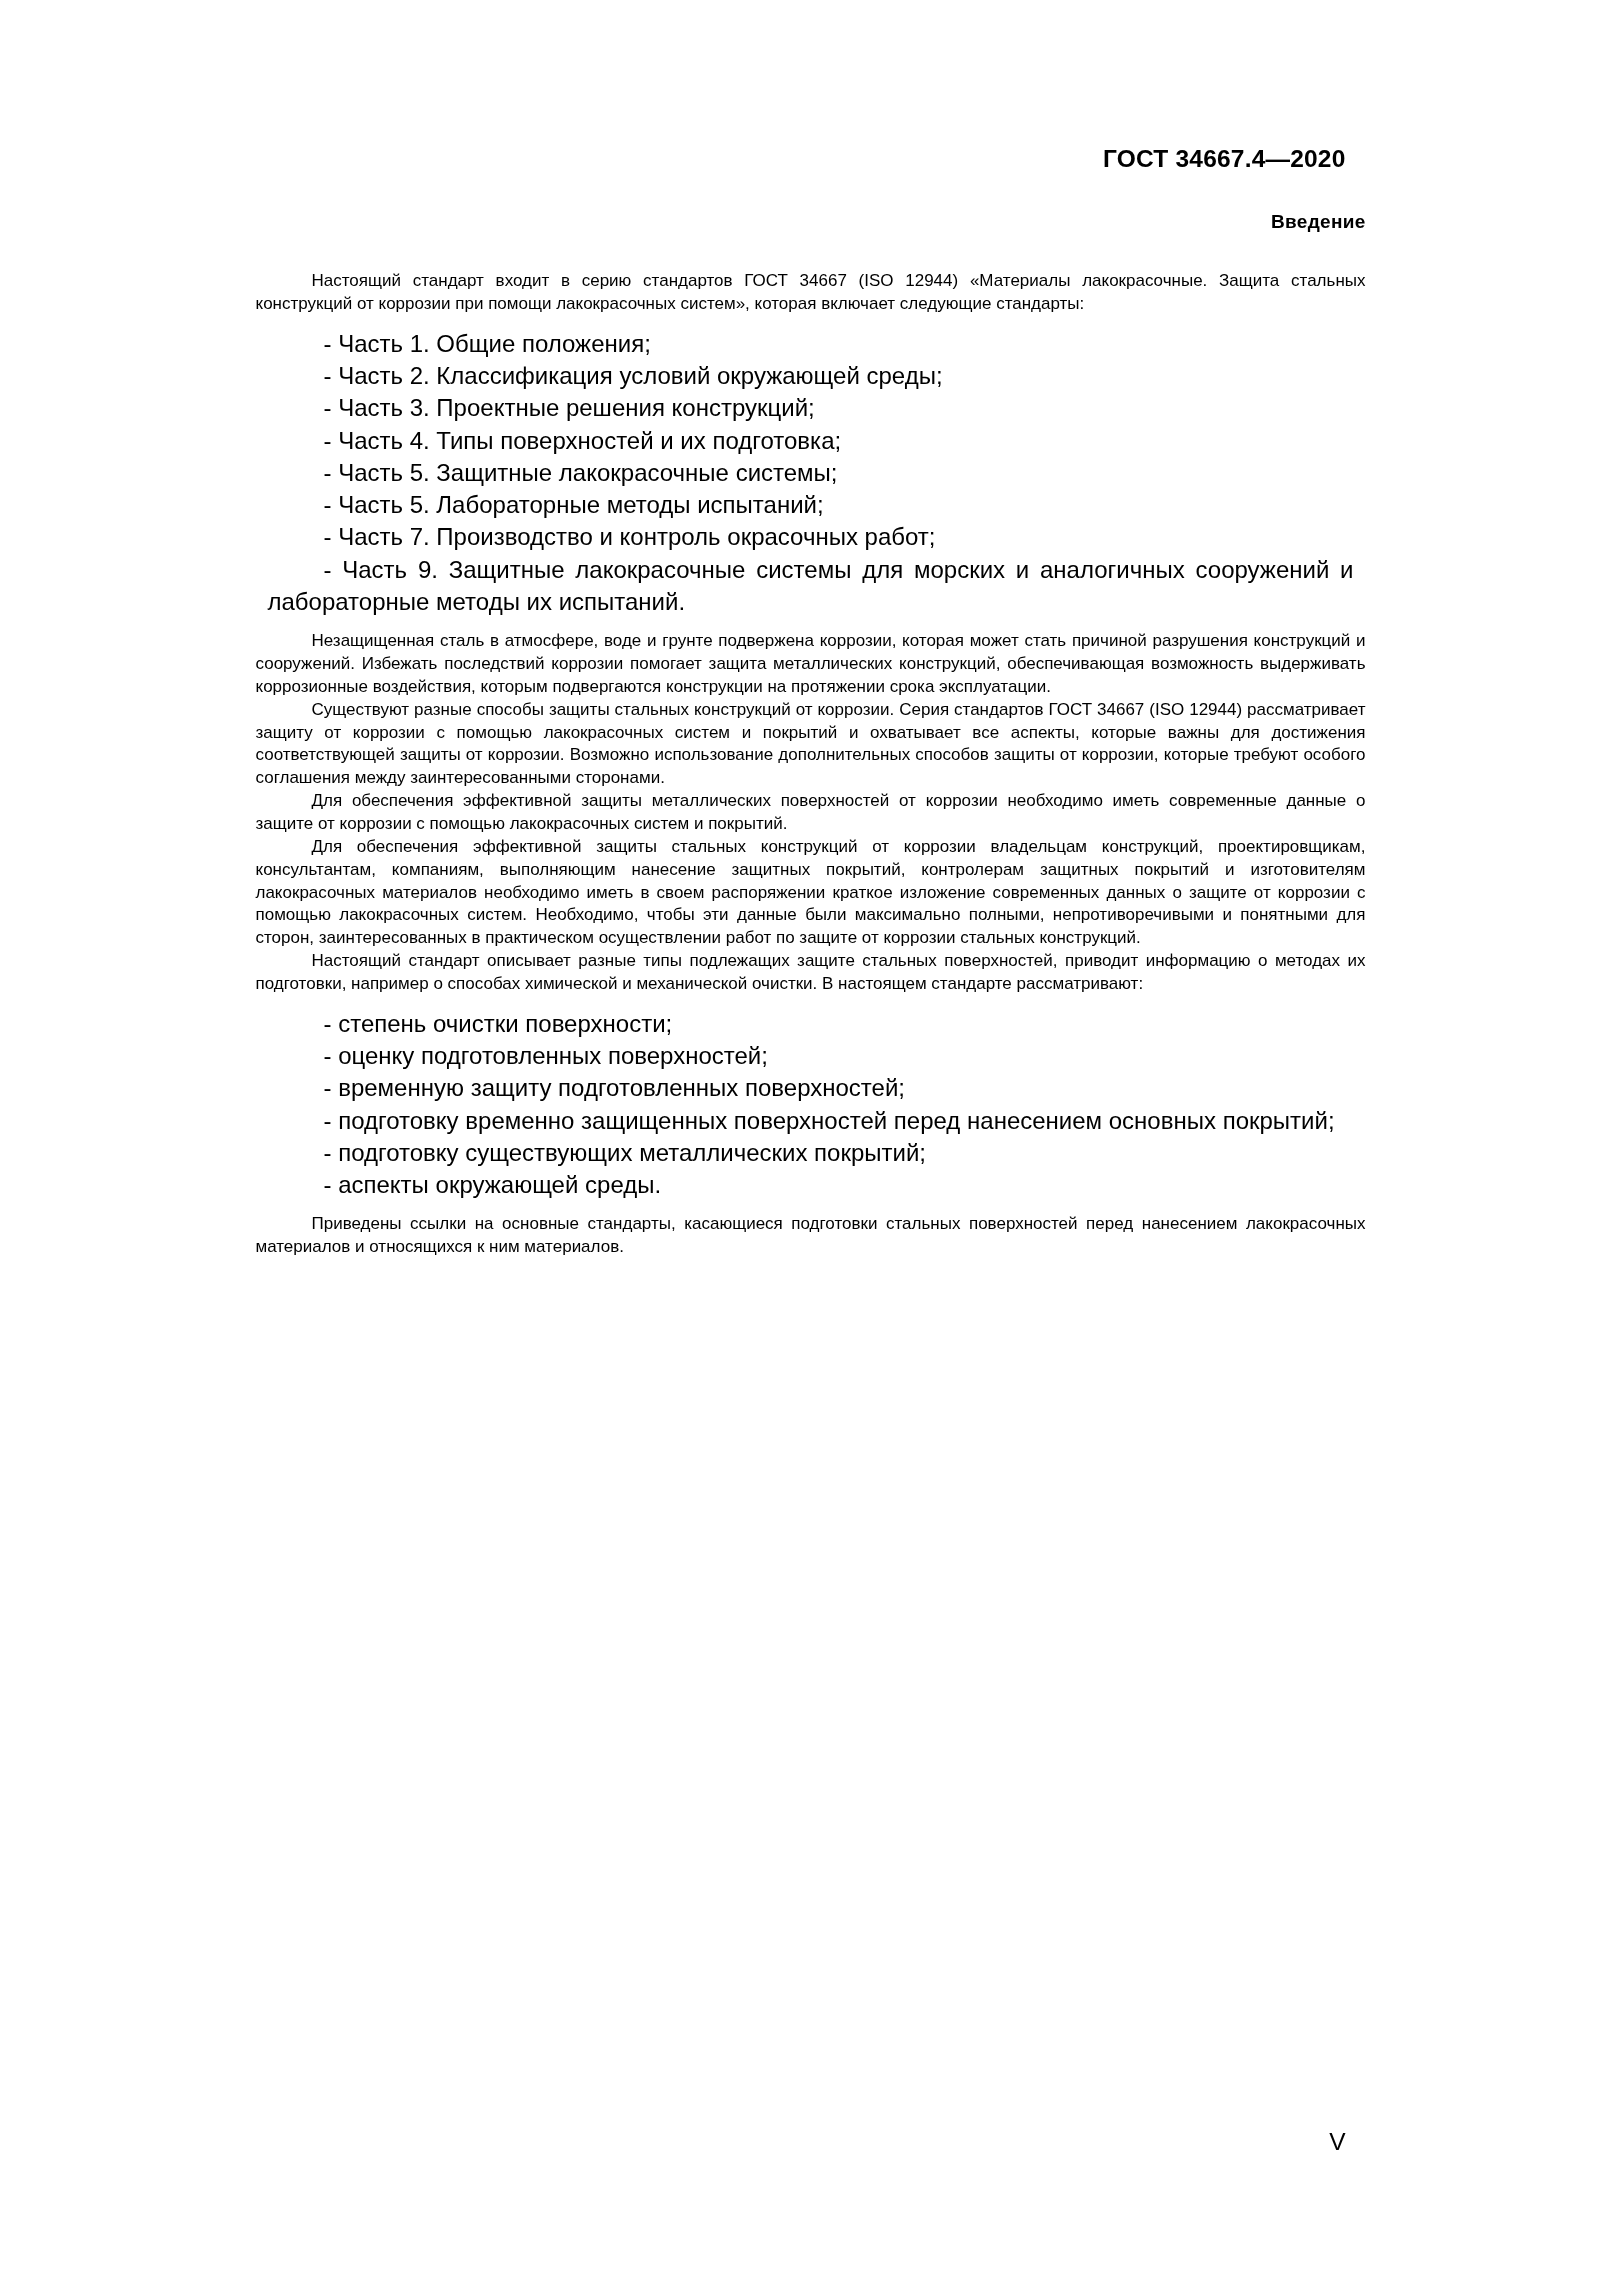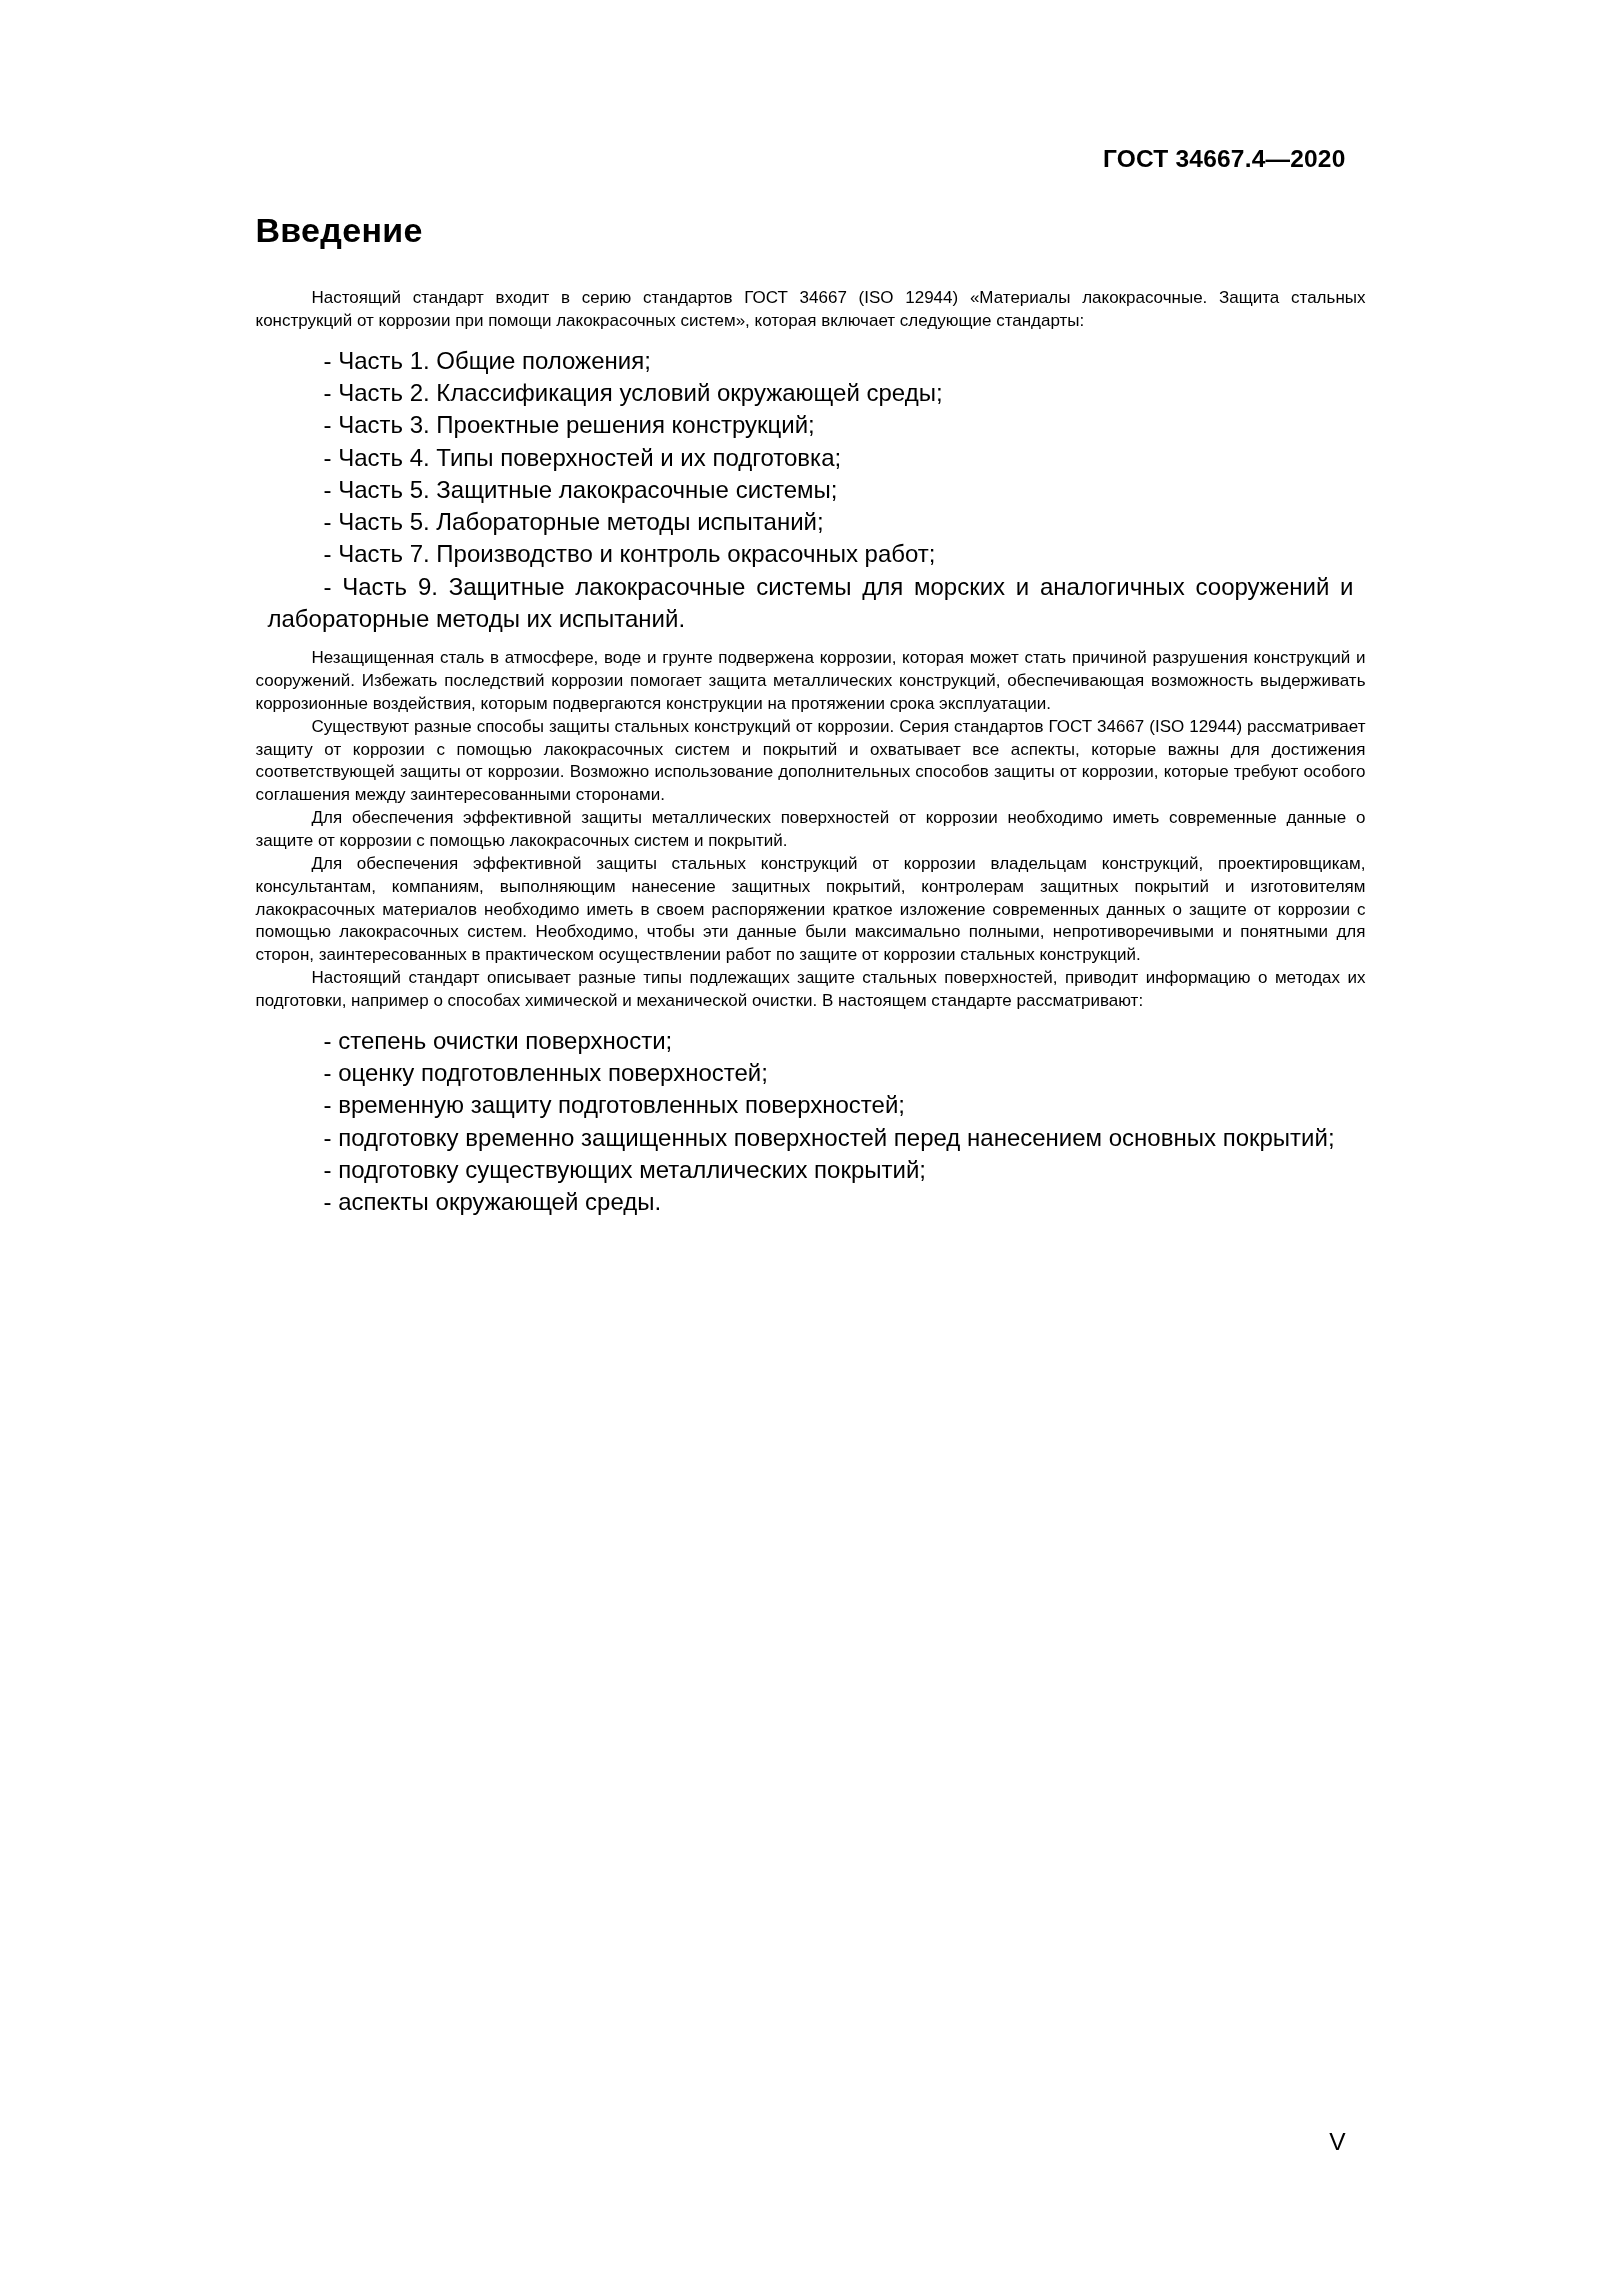--- a/index.html
+++ b/index.html
@@ -26,22 +26,22 @@
     letter-spacing: 0.2px;
     white-space: nowrap;
   }
   .content {
     position: absolute;
     left: 125px;
     right: 125px;
     top: 211px;
   }
   .doc-title {
-    text-align: left;
-    font-size: 34px;
+    text-align: right;
+    font-size: 19px;
     font-weight: bold;
     margin: 0 0 37px 0;
     letter-spacing: 0.3px;
   }
   p.para {
     margin: 0;
     font-size: 17px;
     line-height: 1.345;
     text-align: justify;
     text-indent: 56px;
@@ -98,19 +98,20 @@
 
     <ul class="dash-list">
       <li>- степень очистки поверхности;</li>
       <li>- оценку подготовленных поверхностей;</li>
       <li>- временную защиту подготовленных поверхностей;</li>
       <li>- подготовку временно защищенных поверхностей перед нанесением основных покрытий;</li>
       <li>- подготовку существующих металлических покрытий;</li>
       <li>- аспекты окружающей среды.</li>
     </ul>
 
+    <p class="para">Приведены ссылки на основные стандарты, касающиеся подготовки стальных поверхностей перед нанесением лакокрасочных материалов и относящихся к ним материалов.</p>
 
   </div>
 
   <div class="footer-page">V</div>
 
 </div>
 
 
 </body></html>

